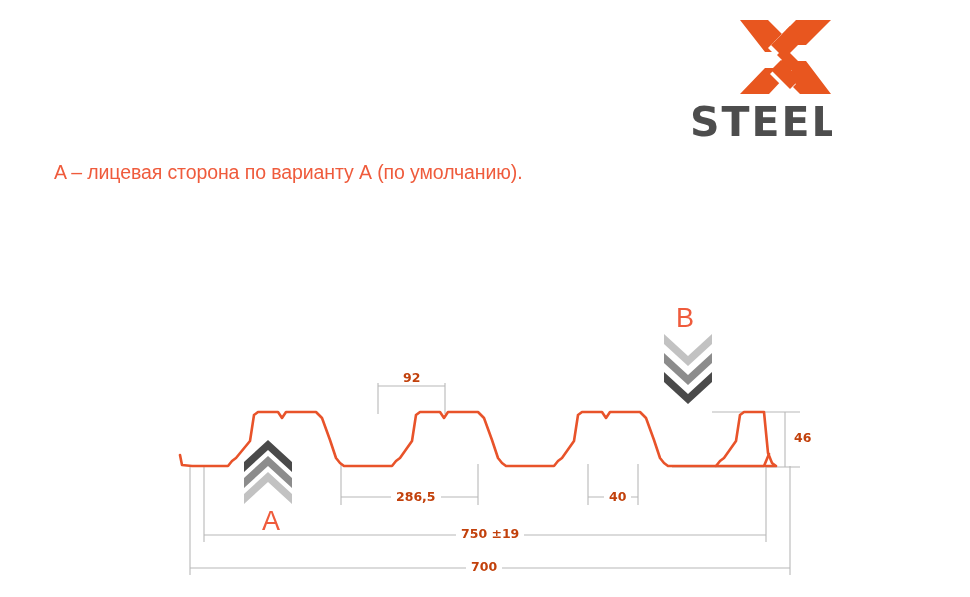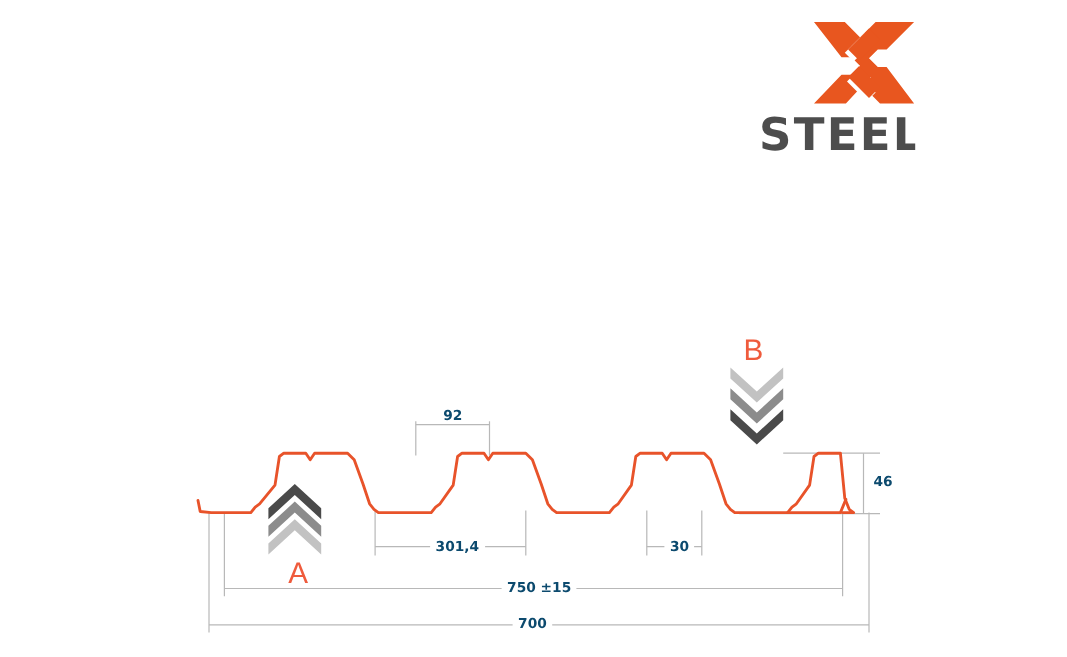--- a/index.html
+++ b/index.html
@@ -90,21 +90,21 @@
     font-family: "Liberation Sans", sans-serif;
     font-size: 27px;
     line-height: 1;
   }
   #marker-a-letter { left: 262px; top: 508px; }
   #marker-b-letter { left: 676px; top: 305px; }
 
   
   .dim-label {
     position: absolute;
-    color: #0c4a6e;
+    color: #c2410c;
     font-family: "DejaVu Sans", sans-serif;
     font-weight: bold;
     font-size: 12.5px;
     line-height: 1;
     background: #ffffff;
     padding: 0 5px;
     white-space: nowrap;
   }
   #dim-92      { left: 398px; top: 372px; }
   #dim-1875    { left: 391px; top: 491px; }
@@ -125,20 +125,21 @@
       <path fill="#ffffff" d="M40 48 L58 66 L50 74 L32 56 Z"></path>
       <path fill="#e8561f" d="M33 27 L52 8 L62 18 L43 37 Z"></path>
       <path fill="#e8561f" d="M43 42 L62 61 L52 71 L33 52 Z"></path>
     </svg>
     <div id="logo-wordmark">
       <span id="logo-steel">STEEL</span>
       <span id="logo-x">X</span>
     </div>
   </div>
 
+  <div class="caption" id="caption-a">A – лицевая сторона по варианту А (по умолчанию).</div>
 
   <svg id="drawing" viewBox="0 0 970 597">
 
     <g stroke="#b8b8b8" stroke-width="1.1" fill="none">
 
       <line x1="378" y1="383" x2="378" y2="414"></line>
       <line x1="445" y1="383" x2="445" y2="414"></line>
       <line x1="378" y1="386" x2="445" y2="386"></line>
 
       <line x1="341" y1="464" x2="341" y2="505"></line>
@@ -195,19 +196,19 @@
       <path d="M 688,356 L 712,334 L 712,344 L 688,366 L 664,344 L 664,334 Z" fill="#c2c2c2"></path>
       <path d="M 688,375 L 712,353 L 712,363 L 688,385 L 664,363 L 664,353 Z" fill="#8c8c8c"></path>
       <path d="M 688,394 L 712,372 L 712,382 L 688,404 L 664,382 L 664,372 Z" fill="#4a4a4a"></path>
     </g>
   </svg>
 
   <div class="marker-letter" id="marker-a-letter">A</div>
   <div class="marker-letter" id="marker-b-letter">B</div>
 
   <div class="dim-label" id="dim-92">92</div>
-  <div class="dim-label" id="dim-1875">301,4</div>
-  <div class="dim-label" id="dim-50">30</div>
+  <div class="dim-label" id="dim-1875">286,5</div>
+  <div class="dim-label" id="dim-50">40</div>
   <div class="dim-label" id="dim-75">46</div>
-  <div class="dim-label" id="dim-750">750 ±15</div>
+  <div class="dim-label" id="dim-750">750 ±19</div>
   <div class="dim-label" id="dim-800">700</div>
 
 </div>
 
 </body></html>

